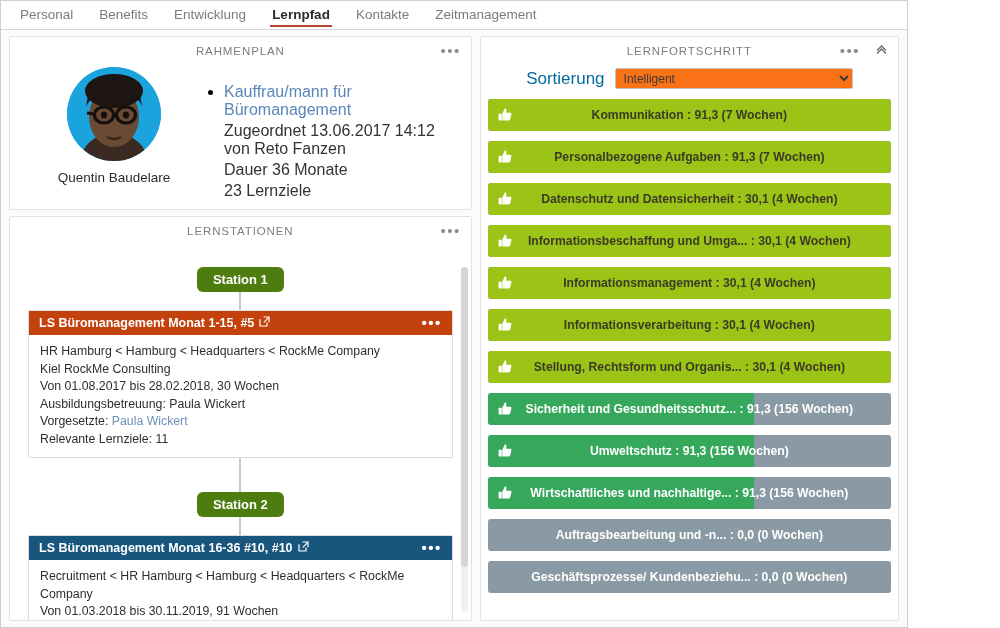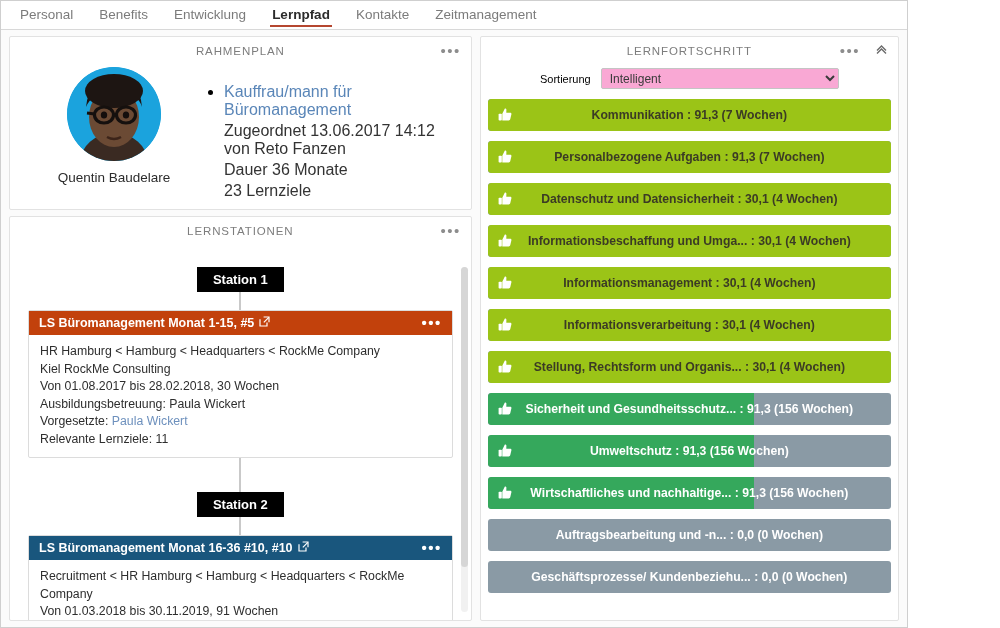--- a/index.html
+++ b/index.html
@@ -130,26 +130,26 @@
   .stations-card { flex: 1; overflow: hidden; position: relative; }
   .stations-scroll {
     position: absolute;
     top: 28px; left: 0; right: 0; bottom: 0;
     overflow: hidden;
     padding: 0 14px;
   }
   .station-pill-wrap { text-align: center; }
   .station-pill {
     display: inline-block;
-    background: #000000;
+    background: #4d7c0f;
     color: #fff;
     font-size: 13px;
     font-weight: bold;
     padding: 5px 16px;
-    border-radius: 0;
+    border-radius: 6px;
   }
   .connector {
     width: 2px; height: 18px;
     background: #c9c9c9;
     margin: 0 auto;
   }
   .connector.long { height: 34px; }
   .station-box {
     border: 1px solid #dcdcdc;
     border-radius: 2px;
@@ -199,30 +199,30 @@
 
   
   .progress-card { height: 100%; overflow: hidden; }
   .sort-row {
     display: flex;
     align-items: center;
     justify-content: center;
     gap: 10px;
     padding: 3px 0 10px 0;
   }
-  .sort-label { font-size: 11px; color: #000000; }
+  .sort-label { font-size: 17px; color: #0369a1; }
   .sort-select {
     width: 238px;
     height: 21px;
     font-size: 12px;
     color: #3a3a3a;
     font-family: "Liberation Sans", sans-serif;
     border: 1px solid #c4c4c4;
     border-radius: 2px;
-    background: #f9a8d4;
+    background: #f97316;
     padding-left: 4px;
   }
   .bars { padding: 0 7px 0 7px; }
   .bar {
     position: relative;
     height: 32px;
     margin-bottom: 10px;
     border-radius: 3px;
     overflow: hidden;
     background: #8a9aa5;

